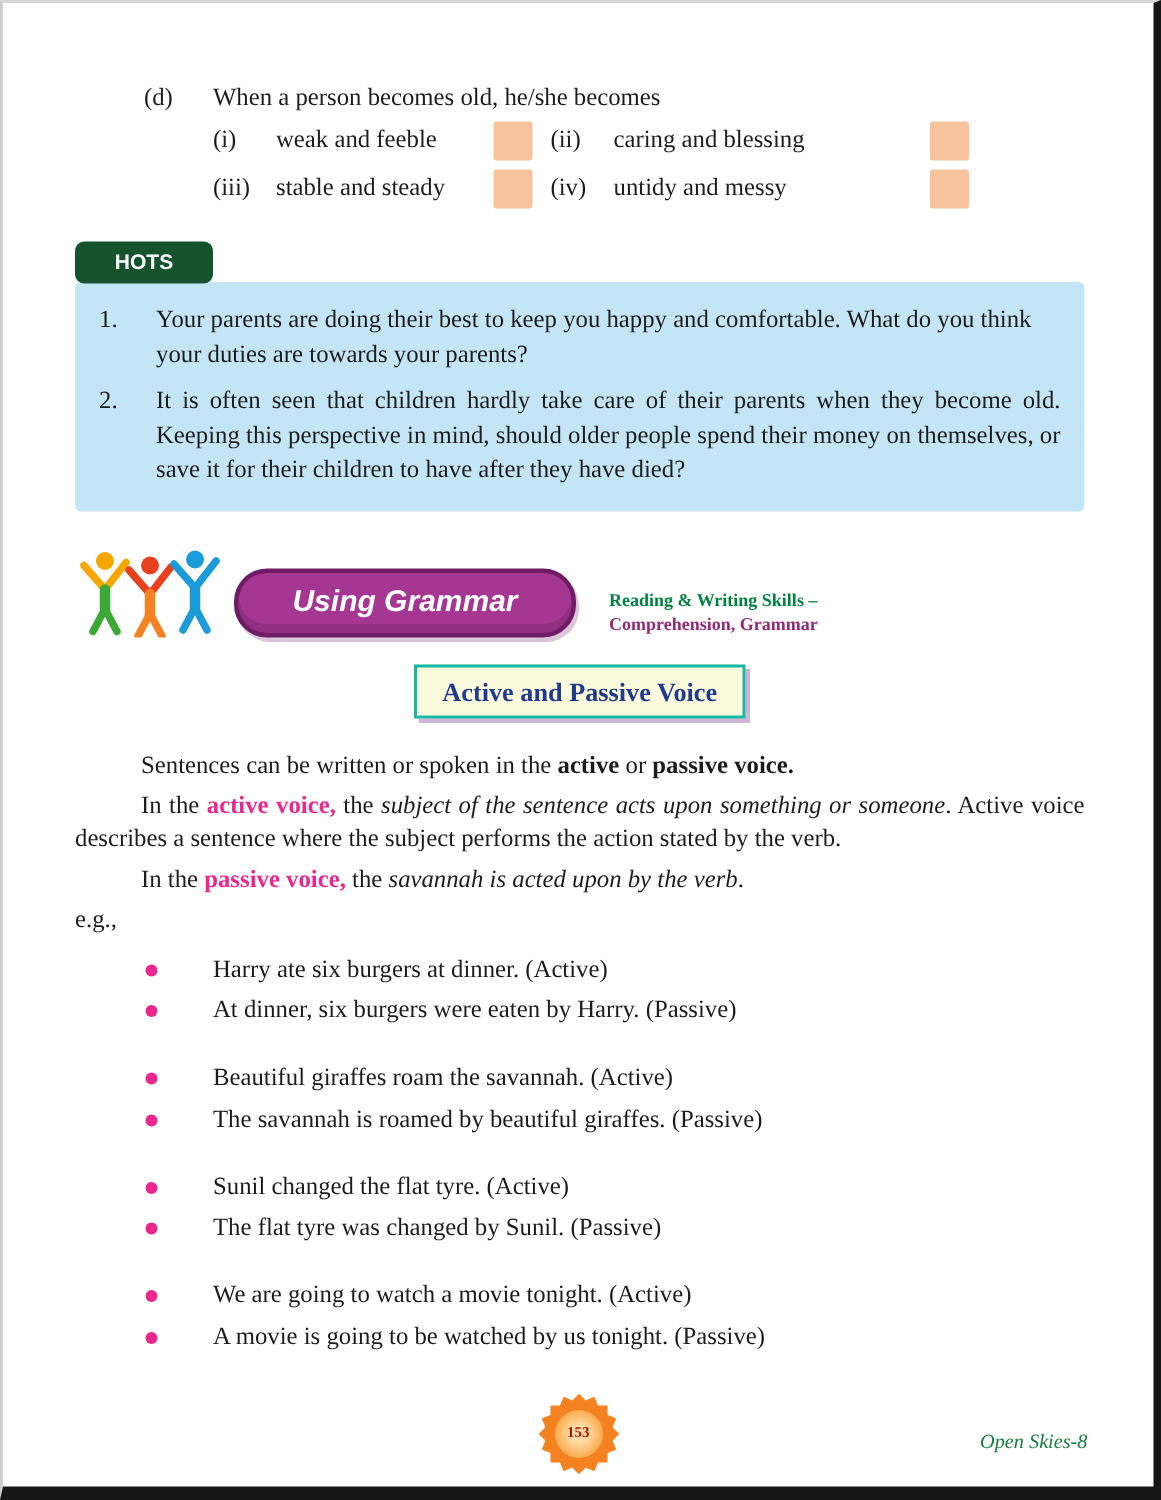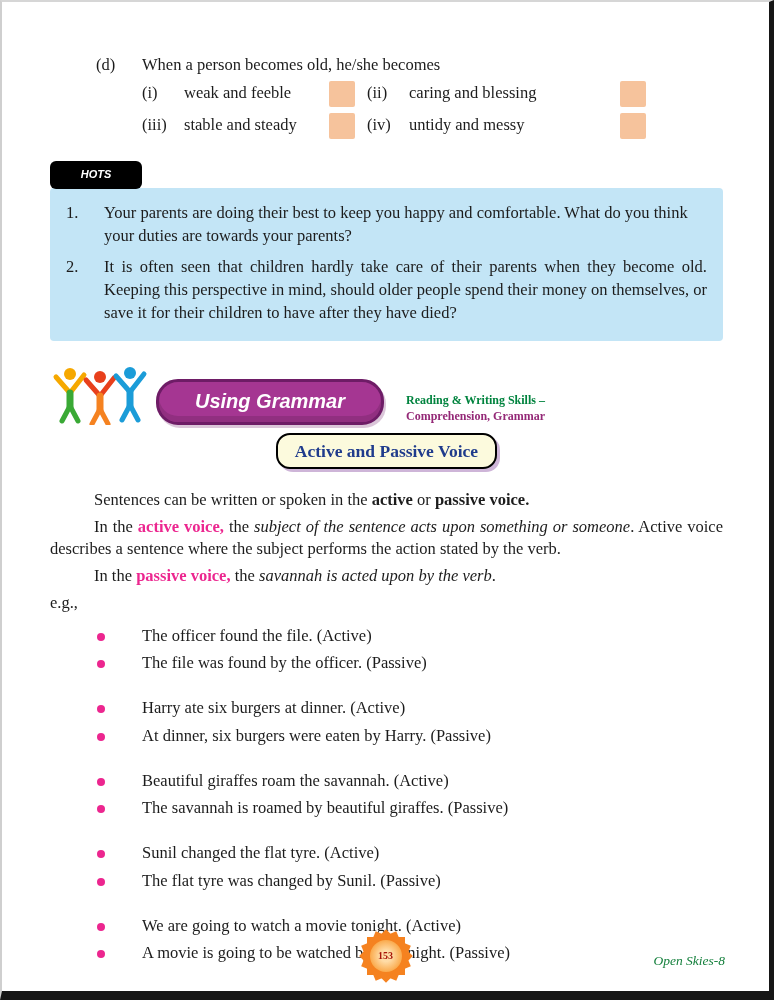--- a/index.html
+++ b/index.html
@@ -20,22 +20,22 @@
   .opt-text1{width:145px;}
   .opt-num2{width:42px;margin-left:12px;}
   .opt-text2{width:175px;}
   .ans{width:26px;height:26px;background:#f6c39c;border-radius:2px;flex:none;}
   .ans.right{margin-left:36px;}
 
   
   .hots{margin-top:20px;}
   .hots-badge{
     position:relative;z-index:1;width:92px;height:28px;border-radius:6px;
-    background:#000000;color:#fff;display:flex;align-items:center;justify-content:center;
-    font-family:"Liberation Sans",sans-serif;font-style:italic;font-weight:bold;font-size:11px;
+    background:#14532d;color:#fff;display:flex;align-items:center;justify-content:center;
+    font-family:"Liberation Sans",sans-serif;font-weight:bold;font-size:14px;
     margin-bottom:-1px;
   }
   .hots-panel{background:#c3e5f6;border-radius:4px;padding:14px 16px 16px 14px;}
   .hq{display:flex;margin-bottom:9px;}
   .hq:last-child{margin-bottom:0;}
   .hq-num{width:38px;flex:none;padding-left:2px;}
   .hq-text{flex:1;}
   .just{text-align:justify;}
 
   
@@ -46,22 +46,22 @@
     background:#a53692;border:3px solid #6e1c66;border-radius:22px;
     color:#fff;display:flex;align-items:center;justify-content:center;
     font-family:"Liberation Sans",sans-serif;font-style:italic;font-weight:bold;font-size:20px;
     box-shadow:inset 0 -6px 0 rgba(0,0,0,.12), 2px 3px 0 rgba(110,28,102,.25);
   }
   .skills{margin-left:22px;font-weight:bold;font-size:12px;line-height:1.3;}
   .skills .g{color:#00833e;}
   .skills .p{color:#942977;}
 
   .topic{
-    margin:8px auto 0;width:max-content;background:#fcfadd;border:2px solid #000000;
-    box-shadow:3px 3px 0 rgba(125,60,152,.38);padding:4px 17px;border-radius:14px;
+    margin:18px auto 0;width:max-content;background:#fcfadd;border:2px solid #14b8a6;
+    box-shadow:3px 3px 0 rgba(125,60,152,.38);padding:4px 17px;border-radius:0;
     color:#1f3b8c;font-weight:bold;font-size:17.5px;
   }
 
   
   .paras{margin-top:20px;}
   .paras p{margin:0 0 4px;text-align:justify;text-indent:44px;}
   .pink{color:#ec268f;font-weight:bold;}
   .eg{margin-top:4px;}
 
   
@@ -159,30 +159,20 @@
       <p><span>Sentences can be written or spoken in the </span><b>active</b><span> or </span><b>passive voice.</b></p>
       <p><span>In the </span><span class="pink">active voice,</span><span> the </span><i>subject of the sentence acts upon something or someone</i><span>. Active voice describes a sentence where the subject performs the action stated by the verb.</span></p>
       <p><span>In the </span><span class="pink">passive voice,</span><span> the </span><i>savannah is acted upon by the verb</i><span>.</span></p>
     </div>
     <div class="eg">e.g.,</div>
 
     <div class="examples">
       <div class="ex-group">
         <div class="ex-li">
             <span class="dot"></span>
-            <span class="ex-text">The officer found the file. (Active)</span>
-          </div>
-        <div class="ex-li">
-            <span class="dot"></span>
-            <span class="ex-text">The file was found by the officer. (Passive)</span>
-          </div>
-      </div>
-      <div class="ex-group">
-        <div class="ex-li">
-            <span class="dot"></span>
             <span class="ex-text">Harry ate six burgers at dinner. (Active)</span>
           </div>
         <div class="ex-li">
             <span class="dot"></span>
             <span class="ex-text">At dinner, six burgers were eaten by Harry. (Passive)</span>
           </div>
       </div>
       <div class="ex-group">
         <div class="ex-li">
             <span class="dot"></span>

